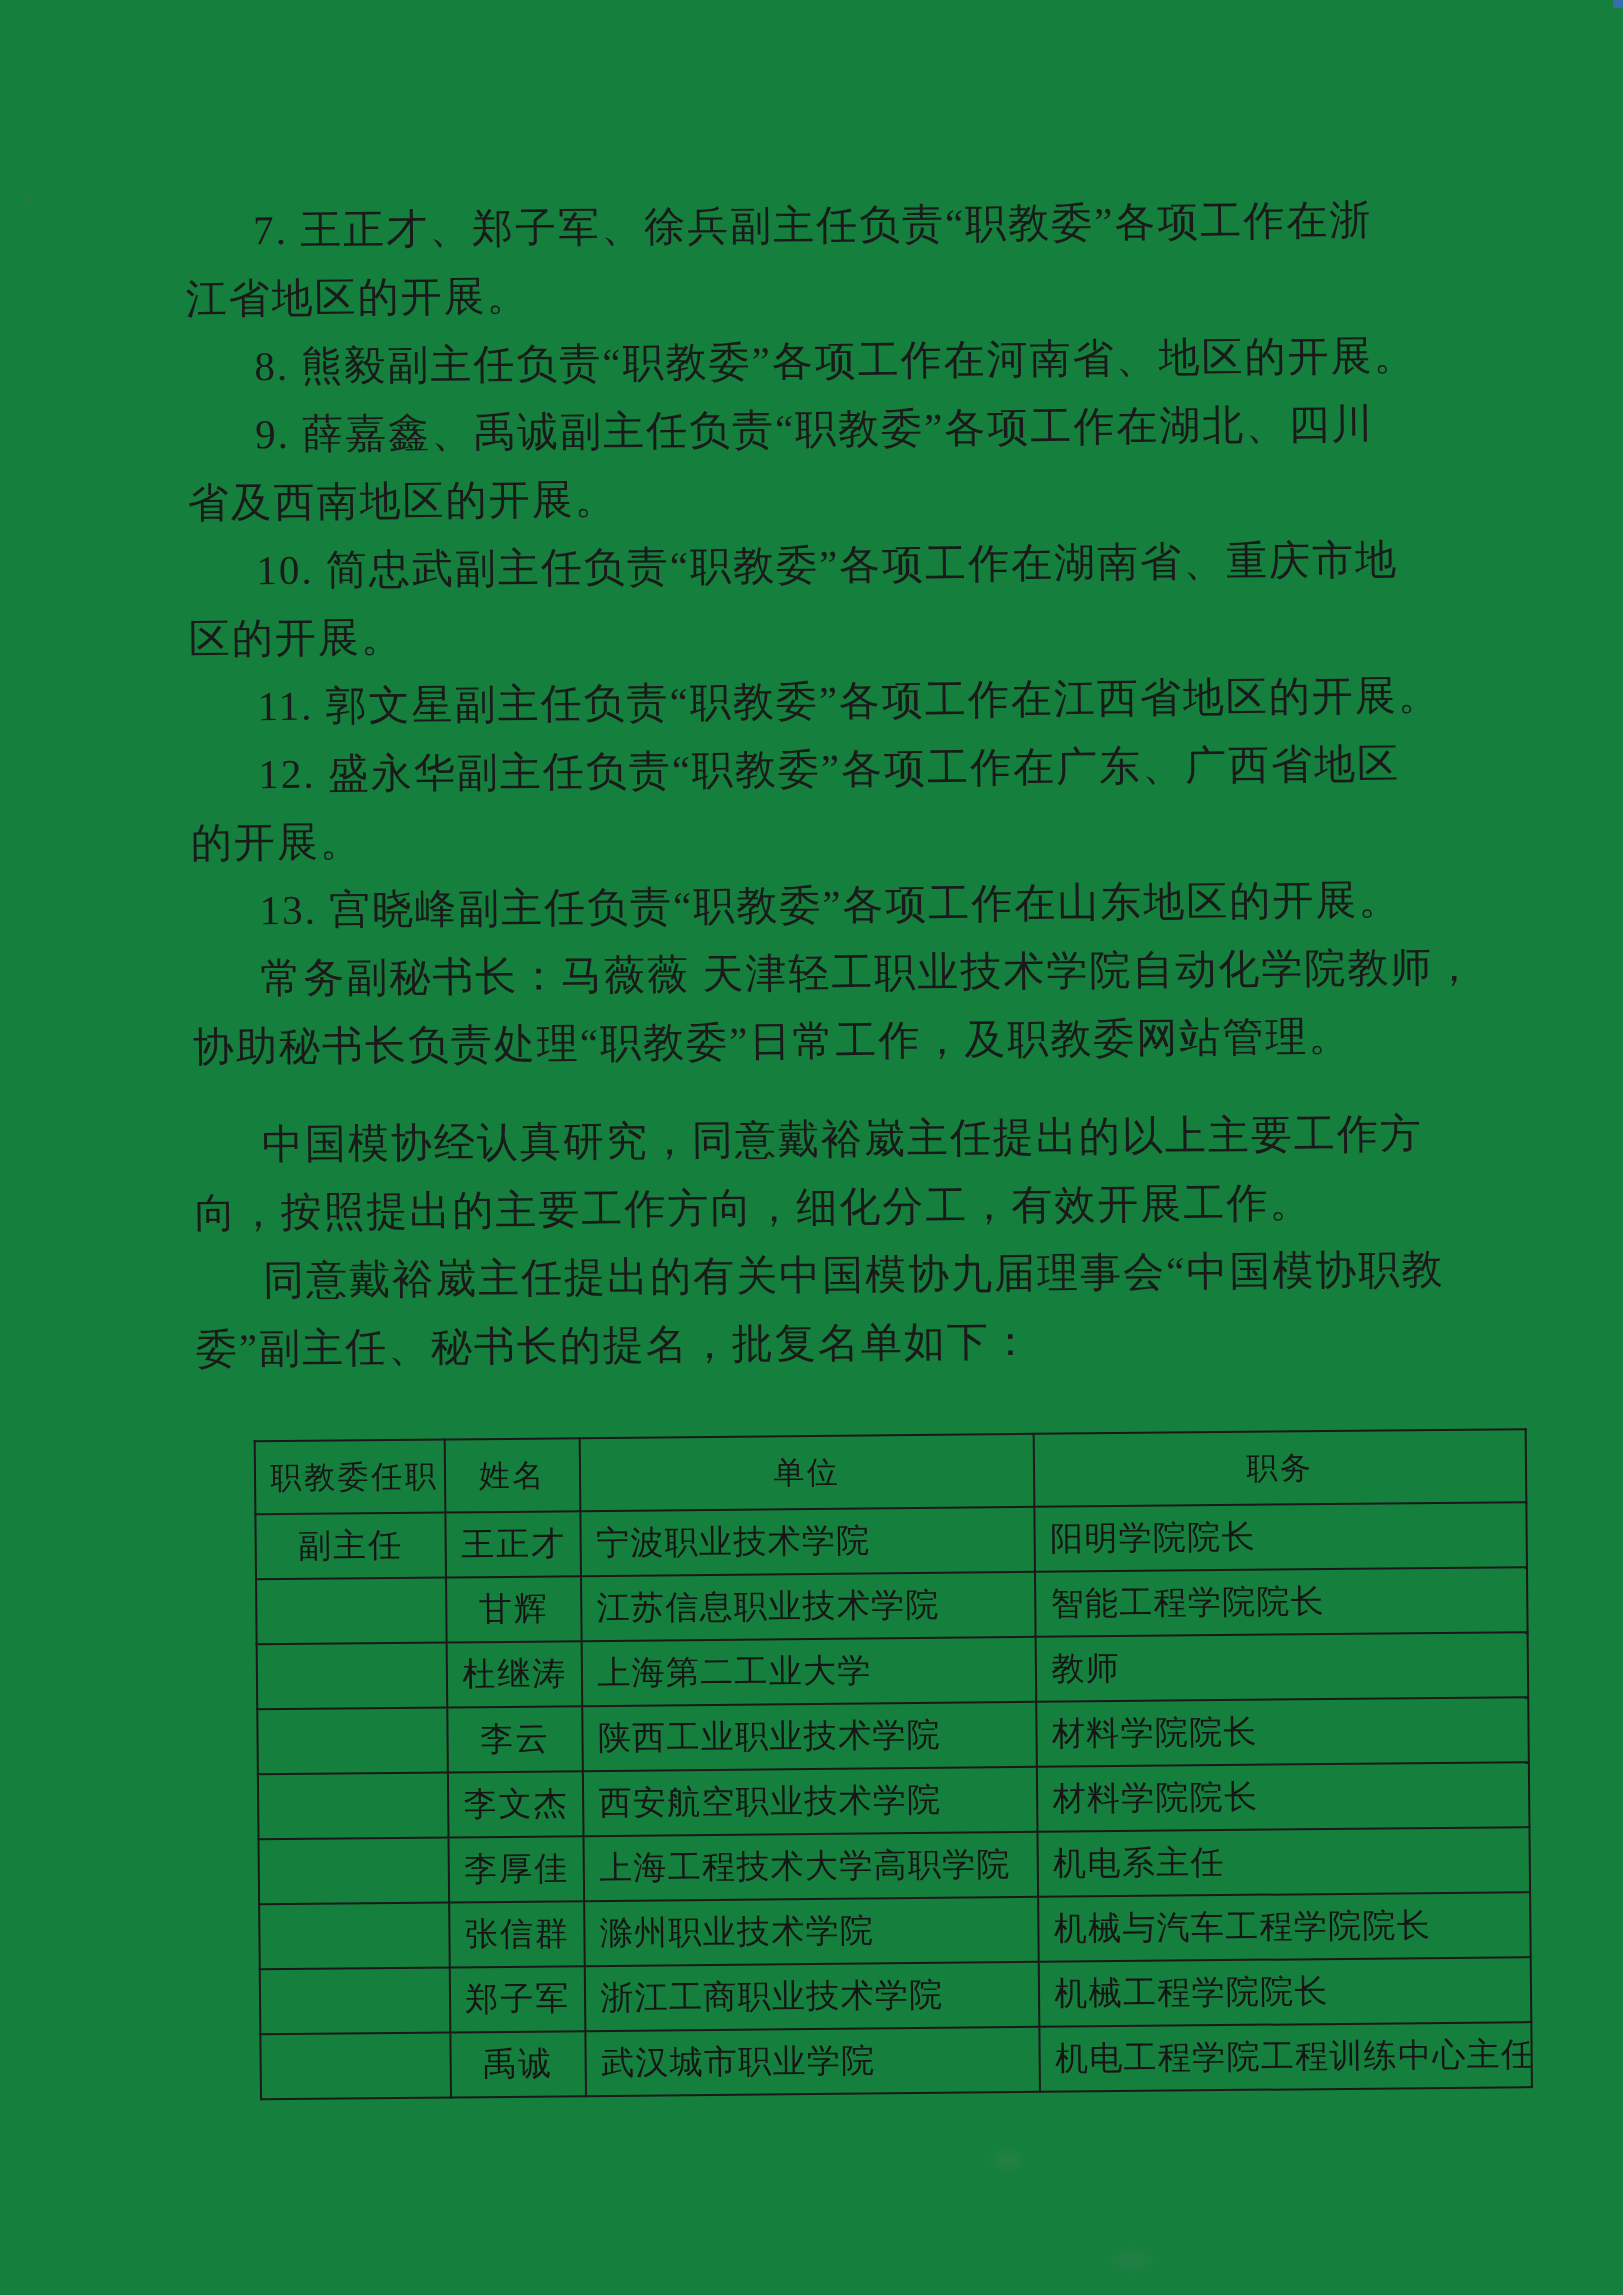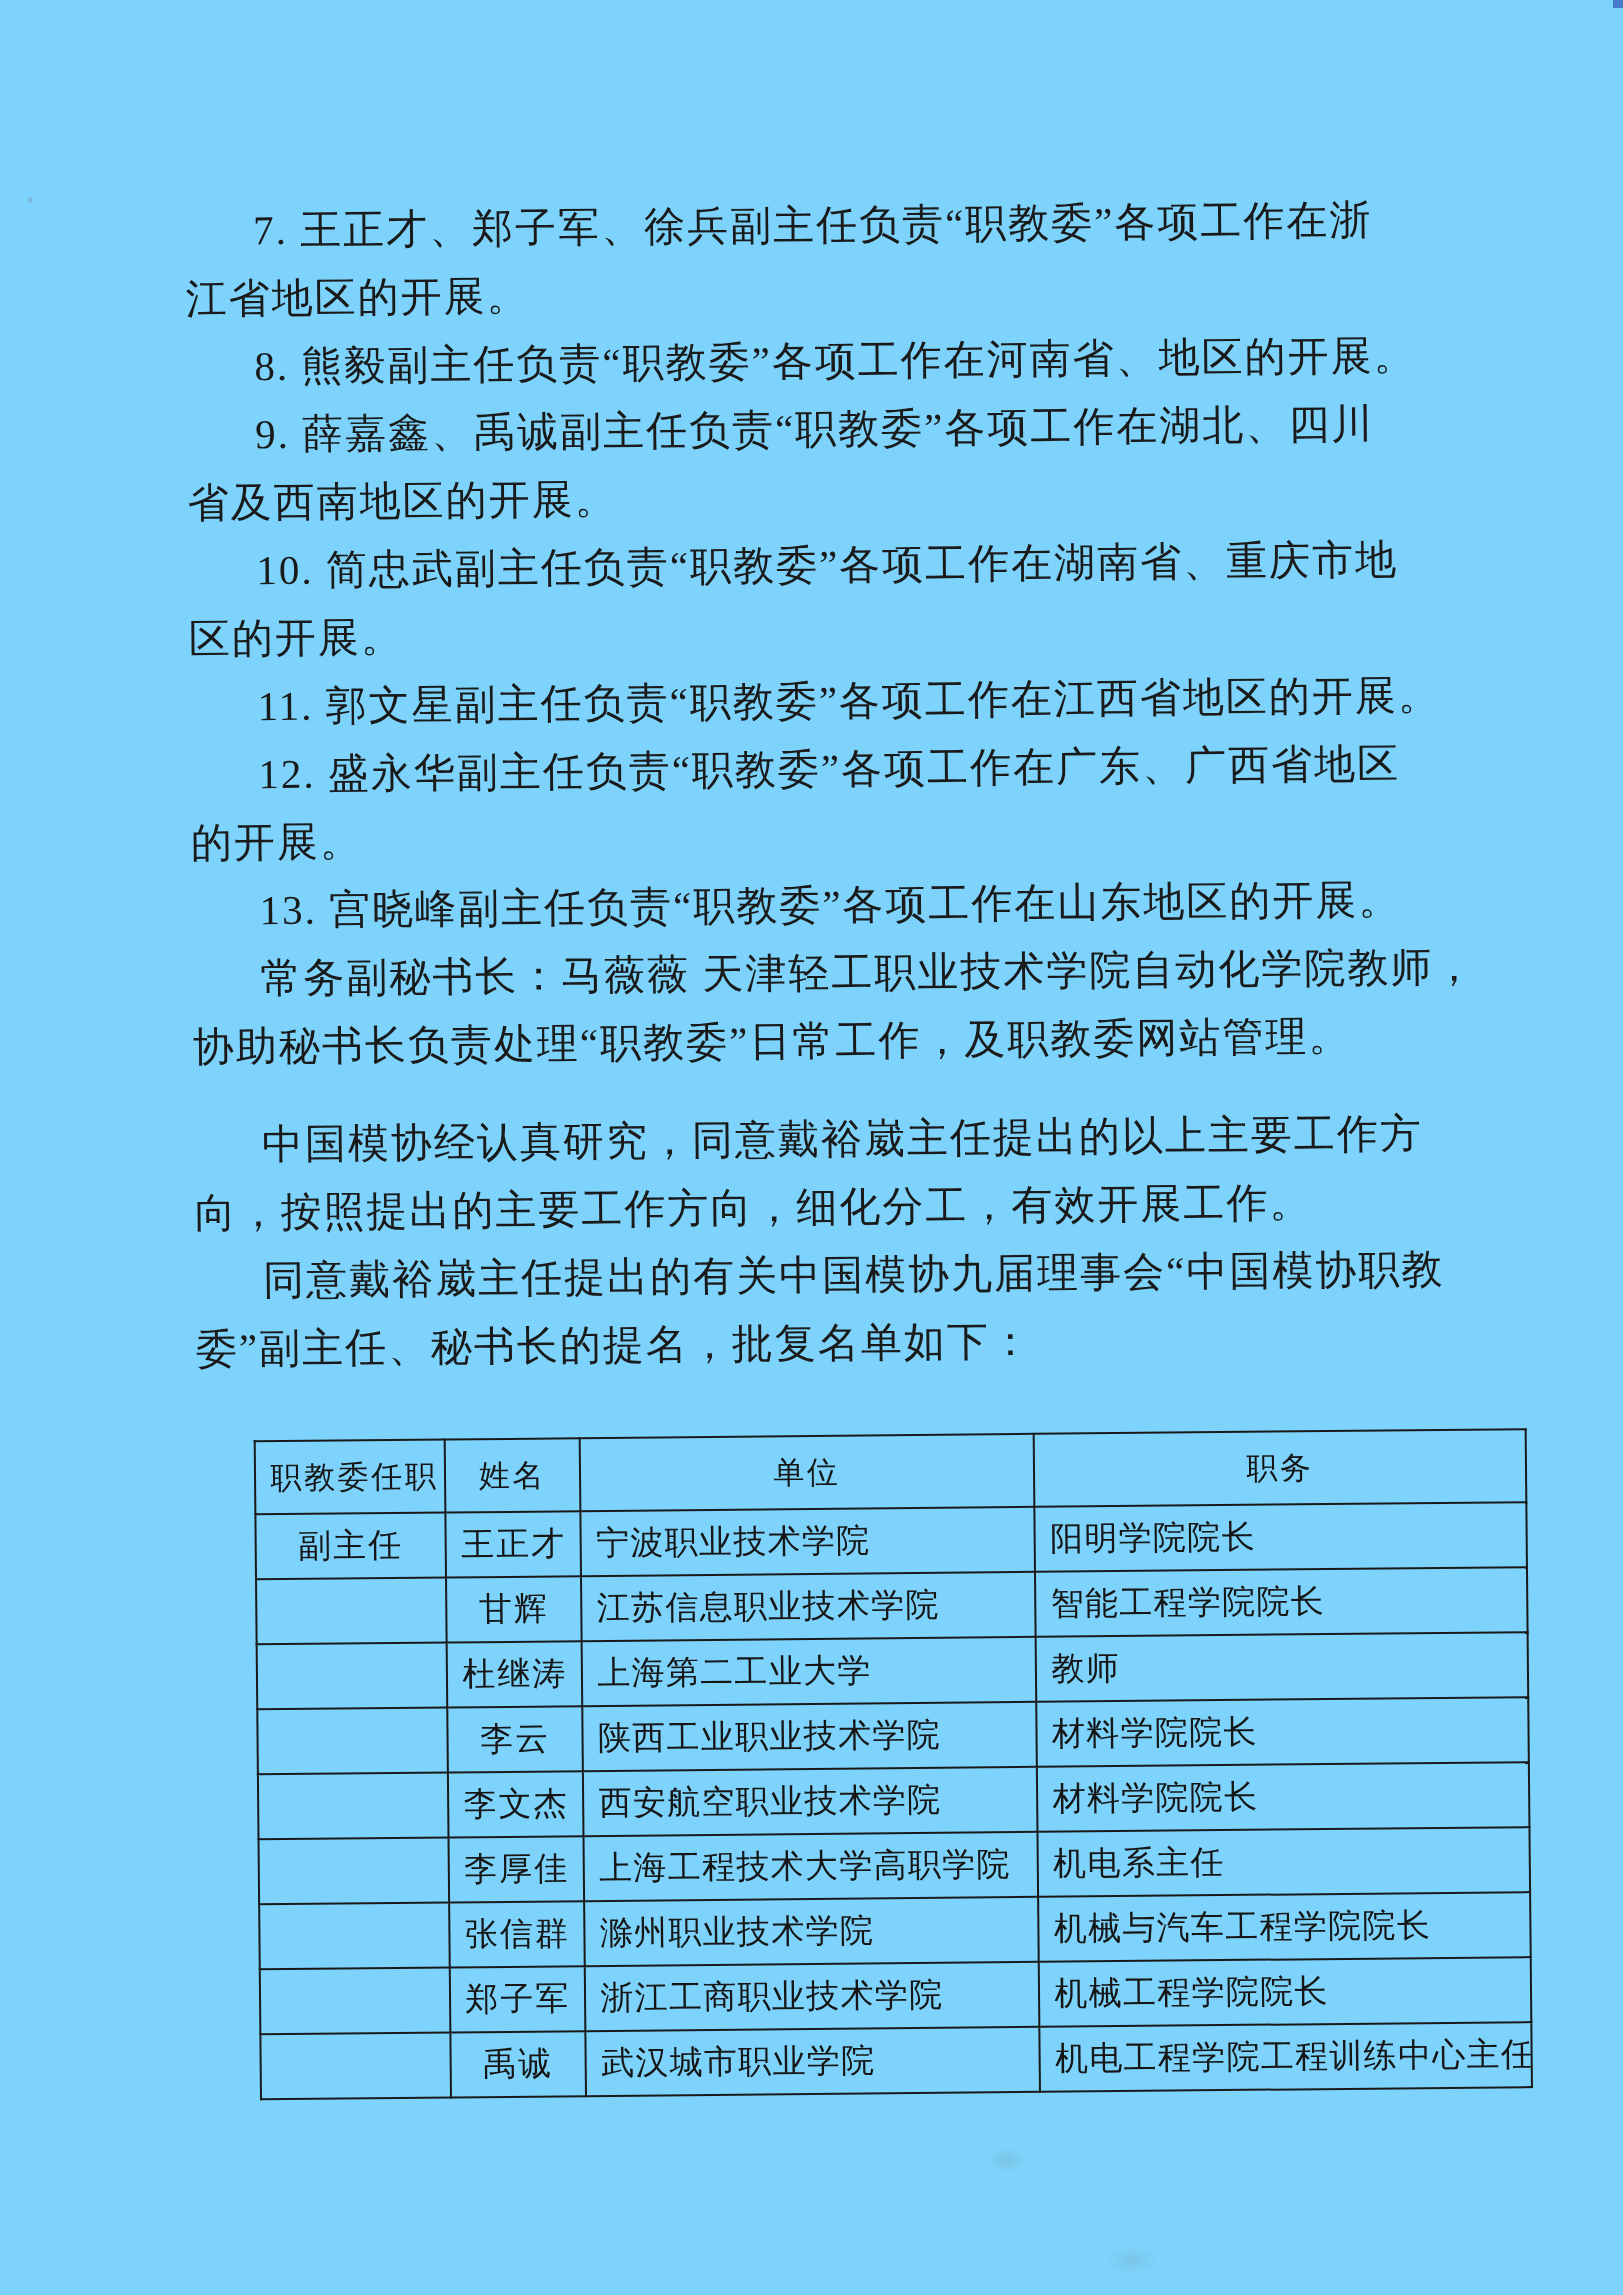--- a/index.html
+++ b/index.html
@@ -1,19 +1,19 @@
 <!DOCTYPE html>
 <html style="font-size:10.5px"><head>
 <meta charset="utf-8">
 <style>
   html,body{margin:0;padding:0;background:#e8e8e8;}
   .page{
     position:relative;
     width:1623px;height:2295px;
-    background:#7dd3fc;
+    background:#15803d;
     overflow:hidden;
     font-family:"Liberation Serif","DejaVu Serif",serif;
     color:#1a1a1a;
   }
   .content{
     position:absolute;left:0;top:0;width:1623px;height:2295px;
     transform:rotate(-0.55deg);
     transform-origin:50% 55%;
   }
   

